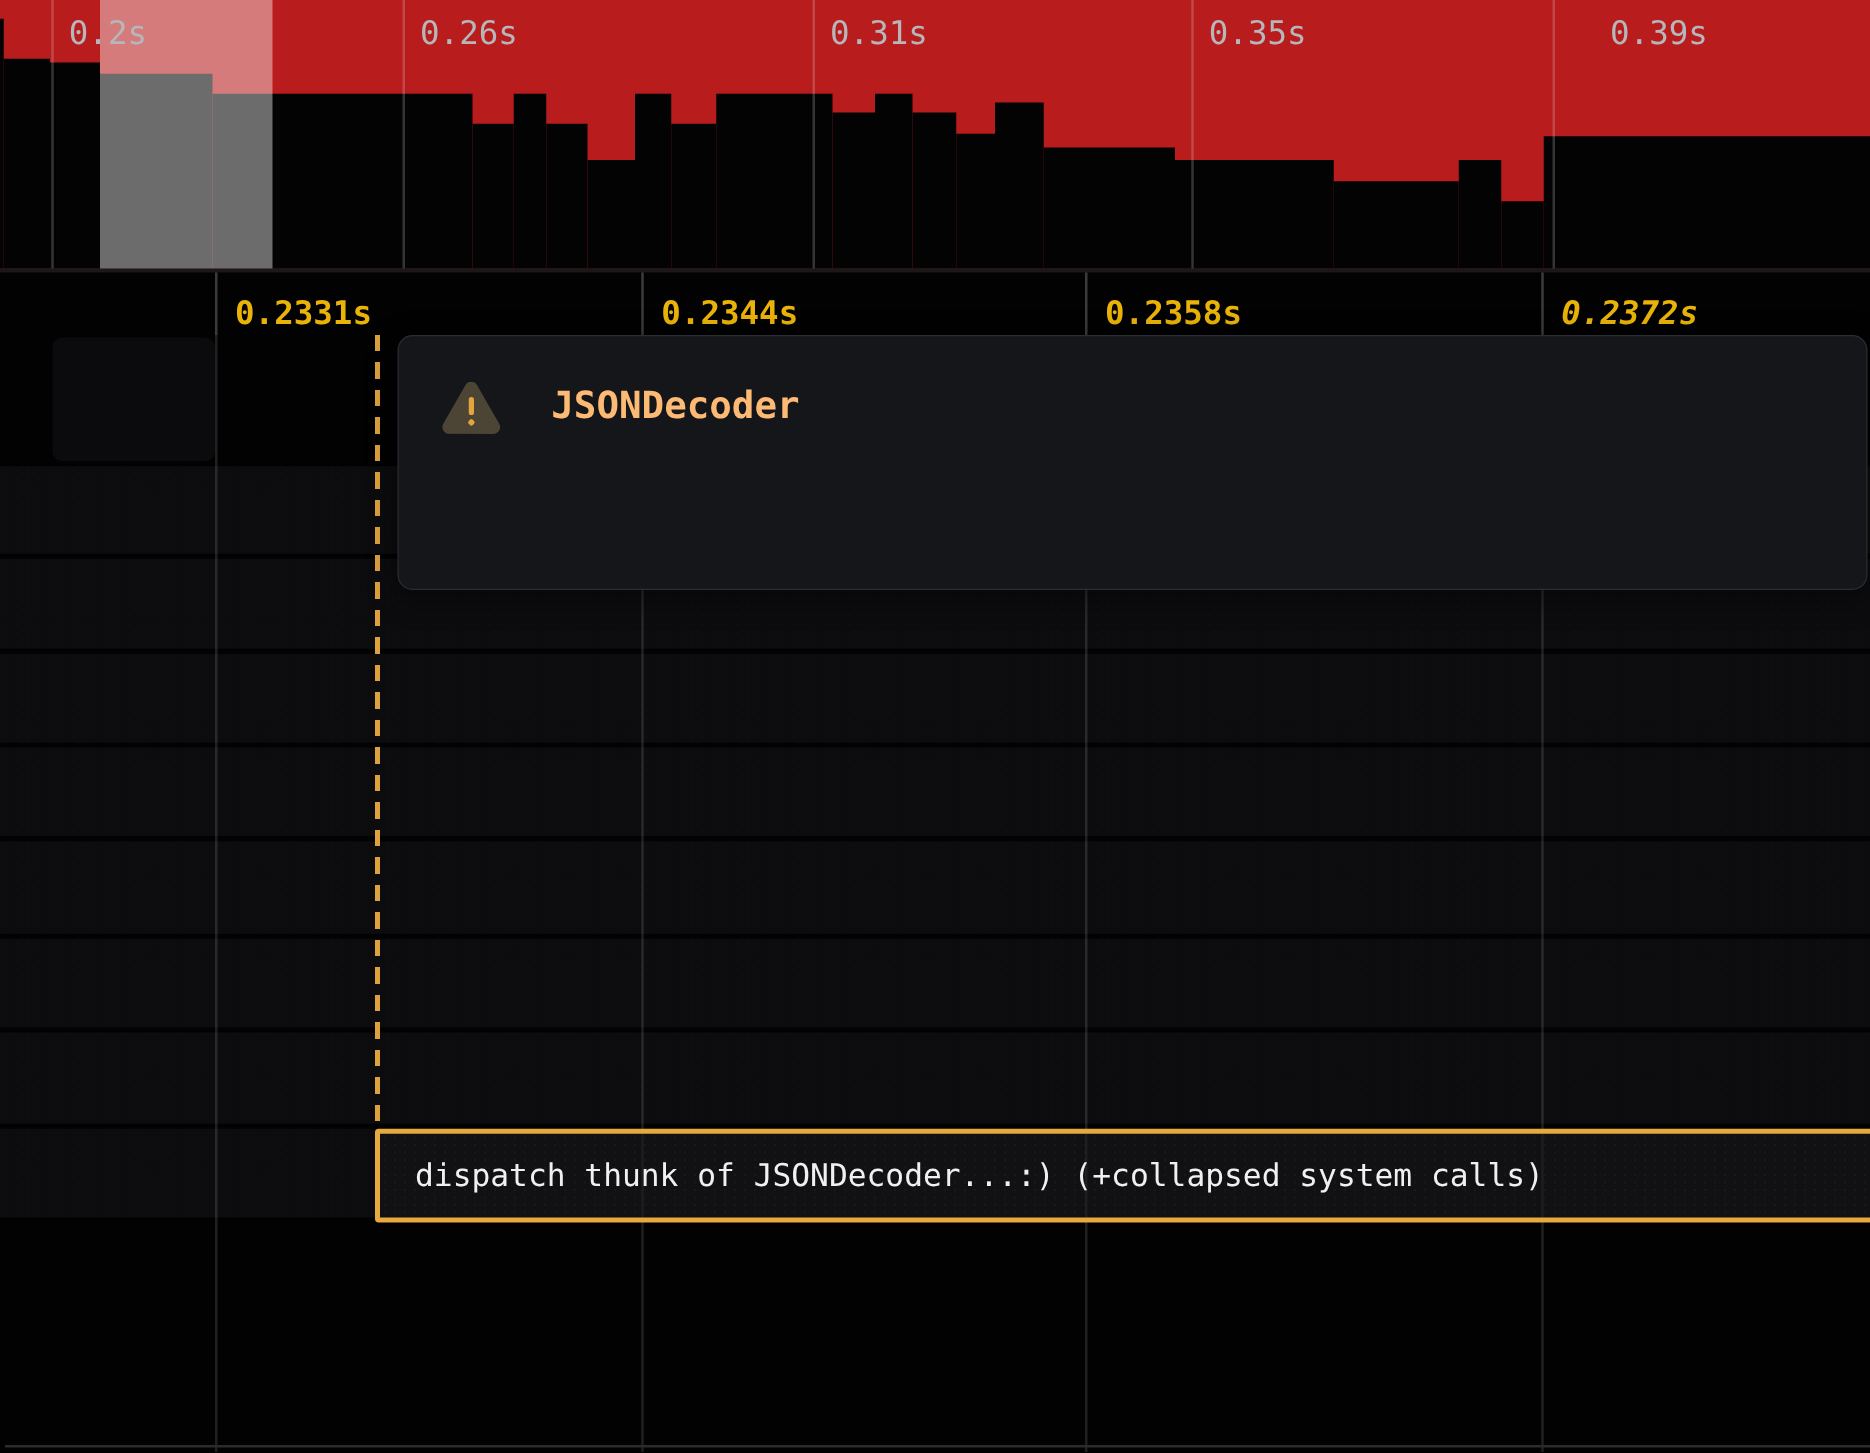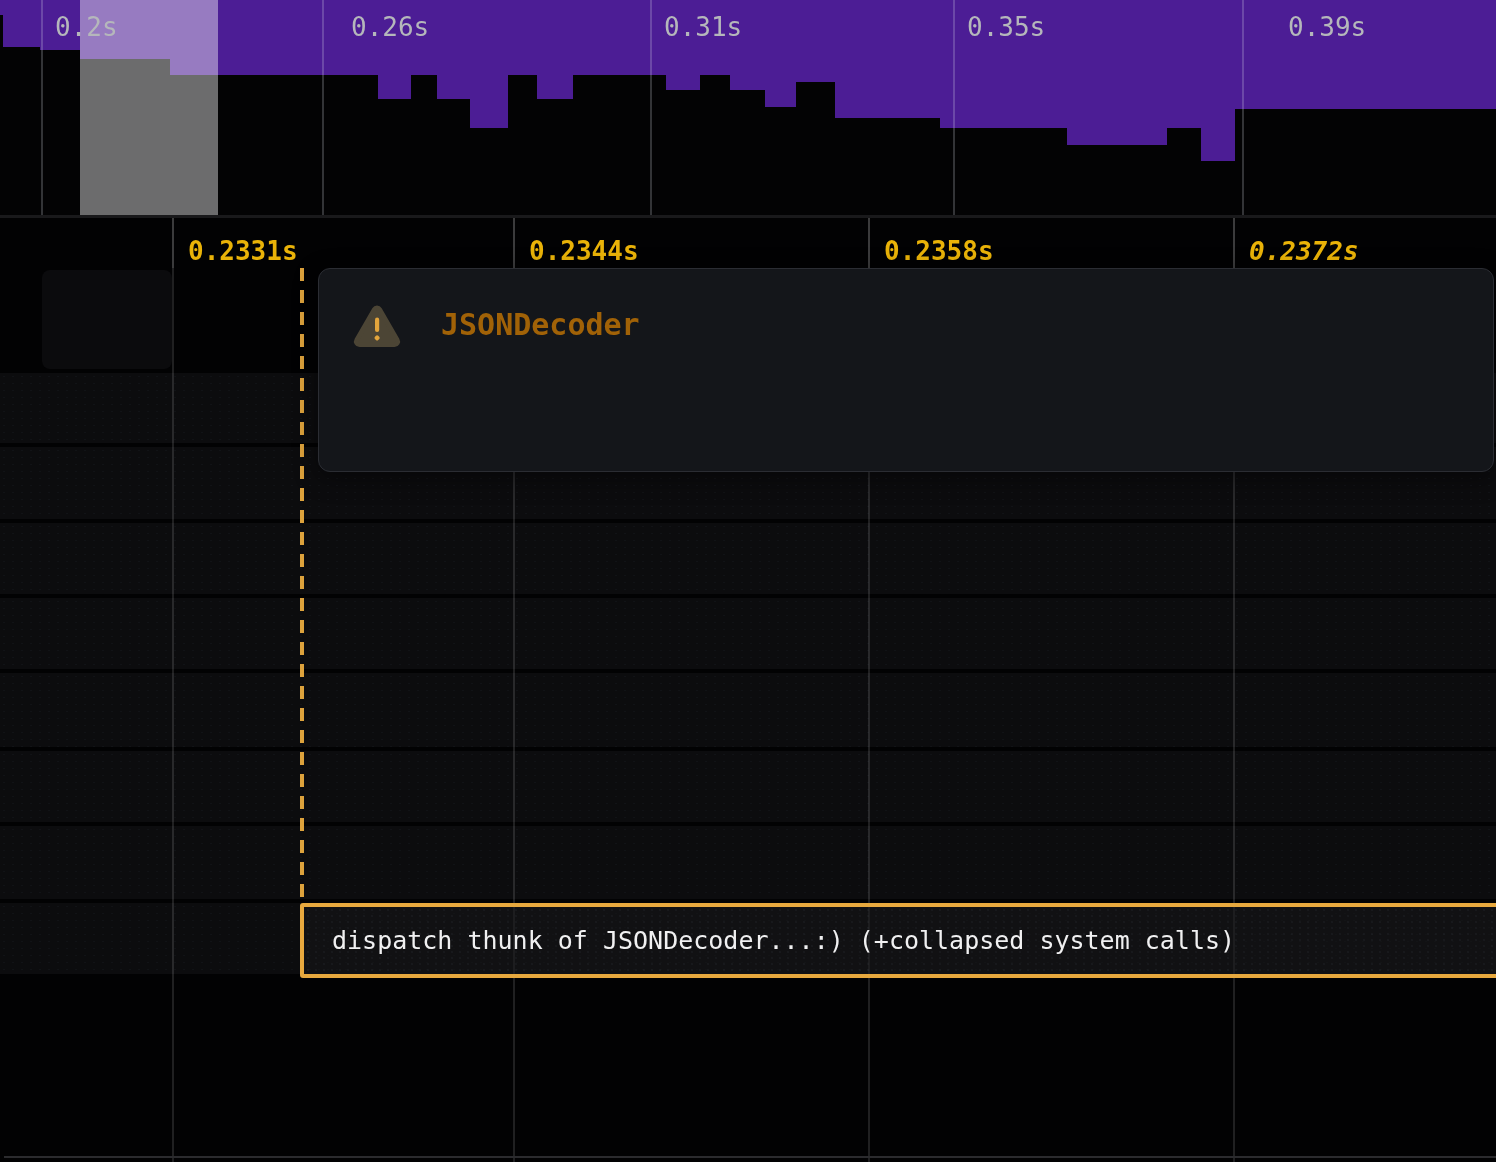--- a/index.html
+++ b/index.html
@@ -5,21 +5,21 @@
   html,body{margin:0;padding:0;background:#020203;}
   #screen{
     position:relative;width:1496px;height:1162px;overflow:hidden;
     background:#020203;
     font-family:"DejaVu Sans Mono","Liberation Mono",monospace;
     -webkit-font-smoothing:antialiased;
   }
   .abs{position:absolute;}
 
   
-  #minimap{left:0;top:0;width:1496px;height:215px;background:#4c1d95;overflow:hidden;}
+  #minimap{left:0;top:0;width:1496px;height:215px;background:#b91c1c;overflow:hidden;}
   .mm-bar{position:absolute;background:#030304;}
   .mm-grid{position:absolute;top:0;width:2px;height:215px;background:rgba(222,227,236,0.22);}
   .mm-label{position:absolute;top:12px;font-size:26px;color:#b5b7bb;white-space:pre;}
   #mm-selection{position:absolute;top:0;height:215px;background:rgba(255,255,255,0.42);}
   #mm-divider{left:0;top:215px;width:1496px;height:3px;background:#19191b;}
 
   
   .main-grid{position:absolute;top:218px;width:2px;height:944px;background:rgba(255,255,255,0.12);}
   .main-grid-bright{position:absolute;top:218px;width:2px;height:50px;background:rgba(255,255,255,0.12);}
   .ruler-label{position:absolute;top:236px;font-size:26px;font-weight:600;color:#eab308;white-space:pre;}
@@ -34,21 +34,21 @@
     background:repeating-linear-gradient(180deg,#dda23c 0 13px,transparent 13px 22px);
   }
 
   
   #tooltip{
     left:318px;top:268px;width:1176px;height:204px;
     background:#14161a;border:1px solid #2b2d33;border-radius:12px;
     box-sizing:border-box;box-shadow:0 6px 24px rgba(0,0,0,0.45);
   }
   #tooltip-icon{left:34px;top:36px;width:48px;height:44px;}
-  #tooltip-title{left:122px;top:38px;font-size:30px;font-weight:700;color:#a16207;white-space:pre;}
+  #tooltip-title{left:122px;top:38px;font-size:30px;font-weight:700;color:#fdba74;white-space:pre;}
   #tooltip-body{left:122px;top:94px;font-size:30px;line-height:42px;color:#9b9da1;white-space:pre;}
 
   
   #selected-frame{
     left:300px;top:903px;width:1204px;height:75px;box-sizing:border-box;
     border:4px solid #e8a93e;border-radius:3px;
     background:rgba(21,21,23,0.6);
     background-image:radial-gradient(rgba(150,170,190,0.05) 1px,transparent 1px);
     background-size:8px 6px;
   }
@@ -93,21 +93,21 @@
     <div id="mm-grids">
         <div class="mm-grid" style="left: 41px;"></div>
         <div class="mm-grid" style="left: 322px;"></div>
         <div class="mm-grid" style="left: 650px;"></div>
         <div class="mm-grid" style="left: 953px;"></div>
         <div class="mm-grid" style="left: 1242px;"></div>
       </div>
     <div id="mm-selection" style="left: 80px; width: 138px;"></div>
     <div id="mm-labels">
         <div class="mm-label" style="left: 55px;">0.2s</div>
-        <div class="mm-label" style="left: 351px;">0.26s</div>
+        <div class="mm-label" style="left: 336px;">0.26s</div>
         <div class="mm-label" style="left: 664px;">0.31s</div>
         <div class="mm-label" style="left: 967px;">0.35s</div>
         <div class="mm-label" style="left: 1288px;">0.39s</div>
       </div>
   </div>
   <div id="mm-divider" class="abs"></div>
 
   <div id="faint-frame" class="abs" style="left: 42px; top: 270px; width: 130px; height: 99px;"></div>
 
   <div id="row-stripes">

